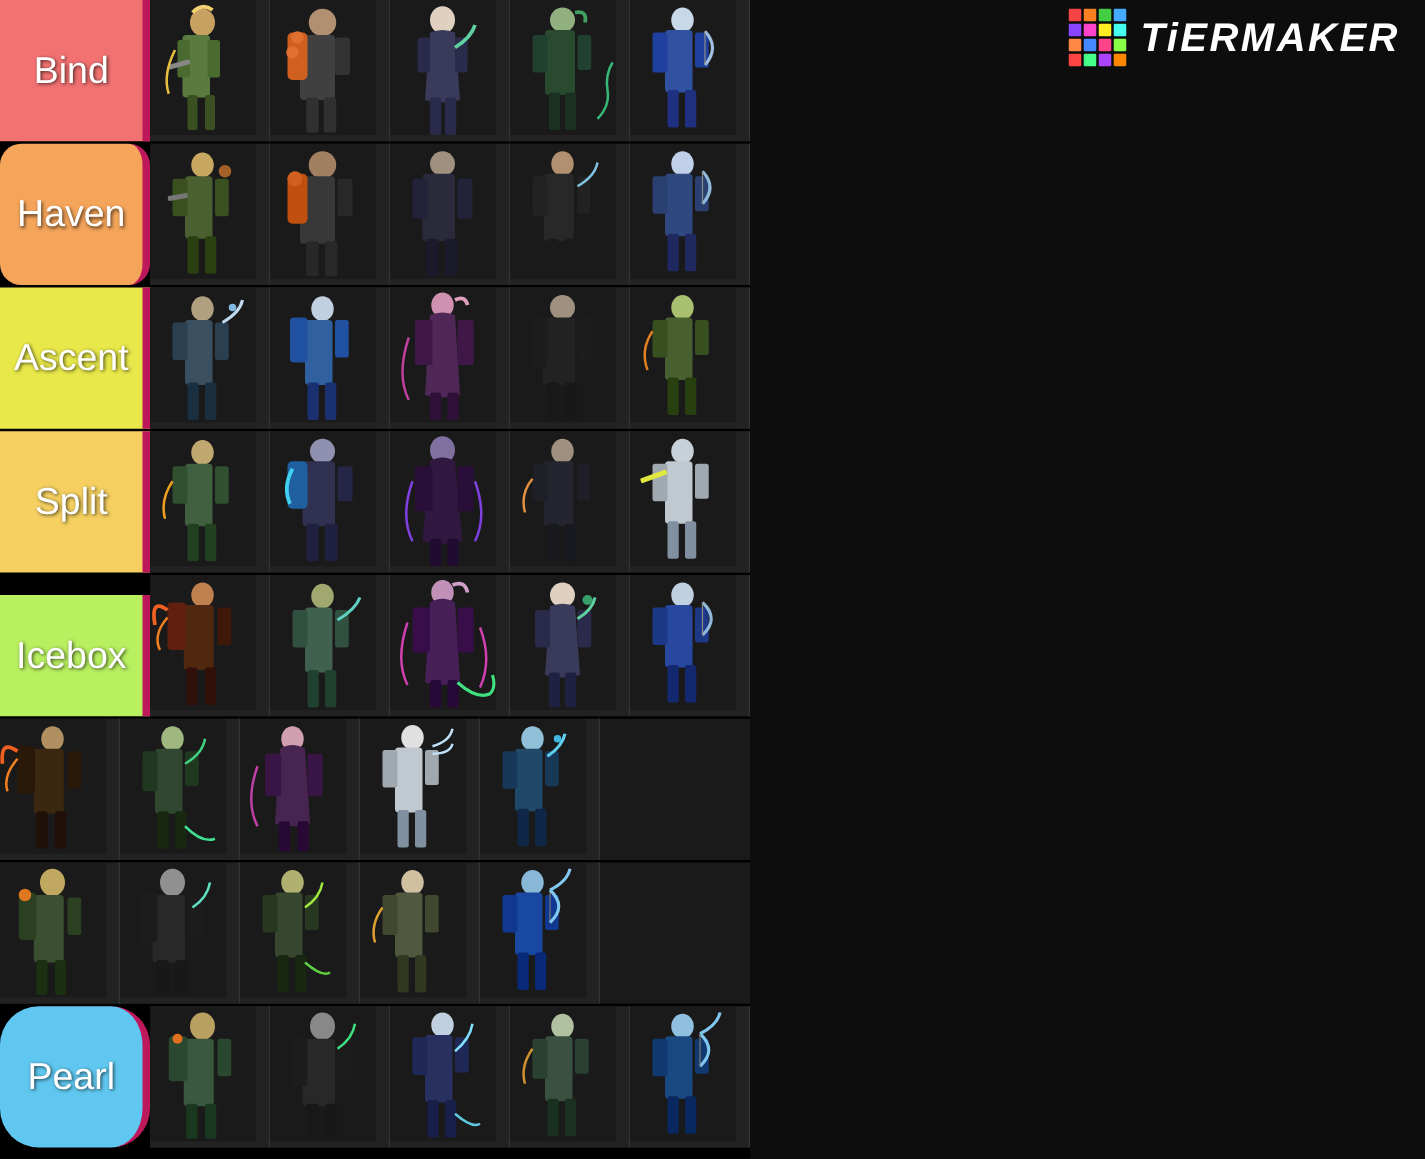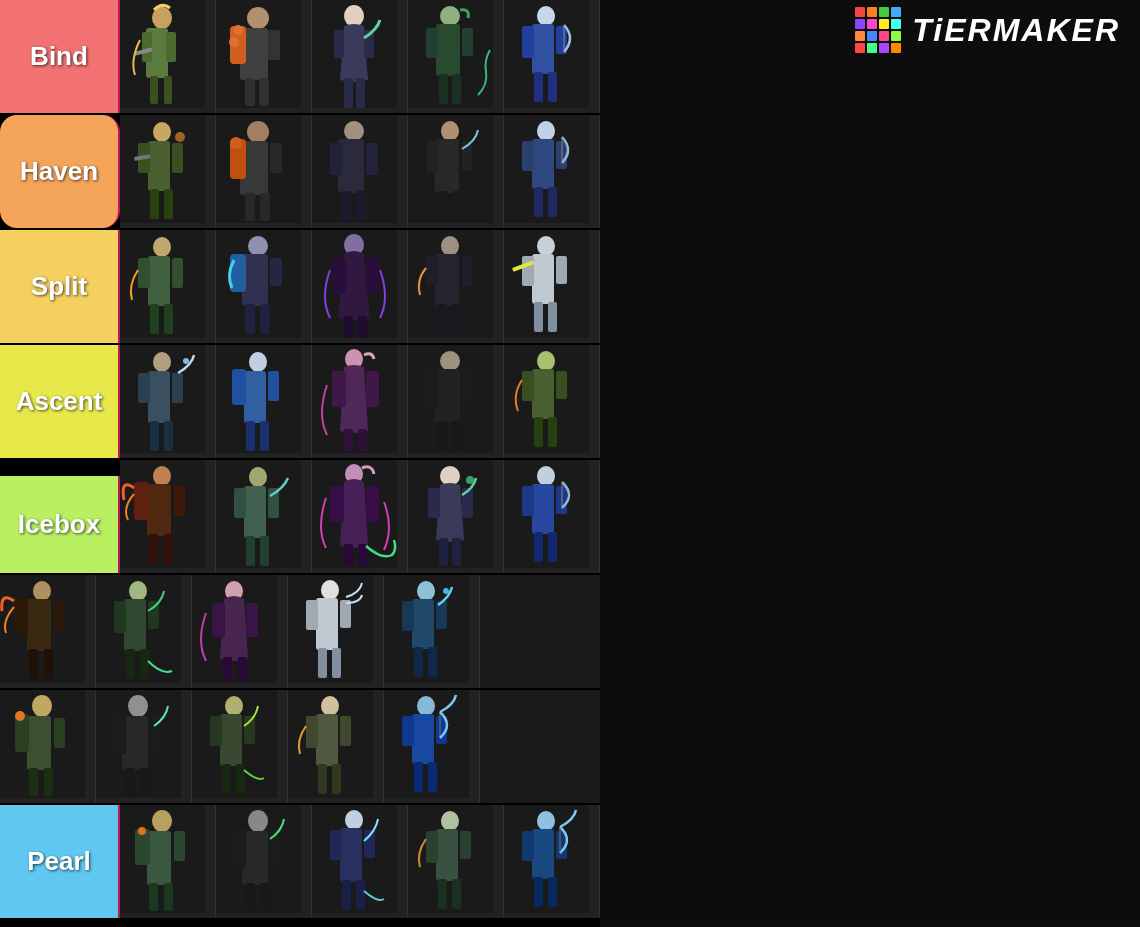--- a/index.html
+++ b/index.html
@@ -23,25 +23,25 @@
       border-bottom: 2px solid #000;
       height: 115px;
     }
 
     .tier-label {
       width: 120px;
       min-width: 120px;
       display: flex;
       align-items: center;
       justify-content: center;
-      font-size: 26px;
-      font-weight: bold;
+      font-size: 30px;
+      font-weight: normal;
       color: #fff;
       text-shadow: 1px 1px 3px rgba(0,0,0,0.7);
-      border-right: 2px solid #be185d;
+      border-right: 6px solid #be185d;
     }
 
     .tier-items {
       display: flex;
       flex-direction: row;
       flex: 1;
       background: #1a1a1a;
     }
 
     .tier-item {
@@ -95,21 +95,21 @@
     }
 
     
     .row-bind .tier-label { background: #f27272; }
     .row-haven .tier-label { background: #f5a55a; border-radius: 17px; }
     .row-split .tier-label { background: #f5d060; }
     .row-ascent .tier-label { background: #e8e84a; }
     .row-icebox .tier-label { background: #b8f060; margin-top: 16px; }
     .row-breeze .tier-label { background: #60e060; }
     .row-fracture .tier-label { background: #48d8c8; }
-    .row-pearl .tier-label { background: #60c8f0; }
+    .row-pearl .tier-label { background: #60c8f0; border-radius: 31px; }
   </style>
 </head>
 <body>
 
 <div class="main-container">
   <div class="left-panel">
     <div class="tier-list">
 
       <div class="tier-row row-bind">
         <div class="tier-label">Bind</div>
@@ -257,89 +257,20 @@
               <rect x="52" y="26" width="11" height="28" rx="2" fill="#2a4070"></rect>
               <rect x="30" y="72" width="9" height="30" rx="2" fill="#202860"></rect>
               <rect x="44" y="72" width="9" height="30" rx="2" fill="#202860"></rect>
               <path d="M58,22 Q70,35 58,48" stroke="#90b8d8" stroke-width="2.5" fill="none"></path>
               <line x1="58" y1="22" x2="58" y2="48" stroke="#888" stroke-width="1"></line>
             </svg>
           </div>
         </div>
       </div>
 
-      <div class="tier-row row-split">
-        <div class="tier-label">Split</div>
-        <div class="tier-items">
-          <div class="tier-item">
-            <svg viewBox="0 0 85 108" xmlns="http://www.w3.org/2000/svg">
-              <rect width="85" height="108" fill="#1a1a1a"></rect>
-              <ellipse cx="42" cy="17" rx="9" ry="10" fill="#c0a870"></ellipse>
-              <rect x="28" y="26" width="22" height="50" rx="3" fill="#406040"></rect>
-              <rect x="18" y="28" width="12" height="30" rx="2" fill="#305030"></rect>
-              <rect x="52" y="28" width="11" height="30" rx="2" fill="#305030"></rect>
-              <rect x="30" y="74" width="9" height="30" rx="2" fill="#204020"></rect>
-              <rect x="44" y="74" width="9" height="30" rx="2" fill="#204020"></rect>
-              <path d="M18,40 Q8,55 12,70" stroke="#f0a020" stroke-width="2" fill="none"></path>
-            </svg>
-          </div>
-          <div class="tier-item">
-            <svg viewBox="0 0 85 108" xmlns="http://www.w3.org/2000/svg">
-              <rect width="85" height="108" fill="#1a1a1a"></rect>
-              <ellipse cx="42" cy="16" rx="10" ry="10" fill="#9090b0"></ellipse>
-              <rect x="26" y="24" width="26" height="52" rx="3" fill="#303050"></rect>
-              <rect x="14" y="24" width="16" height="38" rx="4" fill="#2060a0"></rect>
-              <rect x="54" y="28" width="12" height="28" rx="2" fill="#252545"></rect>
-              <rect x="29" y="74" width="10" height="30" rx="2" fill="#202040"></rect>
-              <rect x="44" y="74" width="10" height="30" rx="2" fill="#202040"></rect>
-              <path d="M18,30 Q10,45 16,58" stroke="#40d0f0" stroke-width="3" fill="none"></path>
-            </svg>
-          </div>
-          <div class="tier-item">
-            <svg viewBox="0 0 85 108" xmlns="http://www.w3.org/2000/svg">
-              <rect width="85" height="108" fill="#1a1a1a"></rect>
-
-              <ellipse cx="42" cy="15" rx="10" ry="11" fill="#8070a0"></ellipse>
-              <path d="M32,24 Q42,18 52,24 L58,88 Q42,92 26,88 Z" fill="#301840"></path>
-              <rect x="20" y="28" width="14" height="36" rx="2" fill="#280e38"></rect>
-              <rect x="54" y="28" width="13" height="36" rx="2" fill="#280e38"></rect>
-
-              <path d="M18,40 Q8,68 18,88" stroke="#8040e0" stroke-width="2" fill="none"></path>
-              <path d="M68,40 Q78,68 68,88" stroke="#8040e0" stroke-width="2" fill="none"></path>
-              <rect x="32" y="86" width="9" height="22" rx="2" fill="#200c30"></rect>
-              <rect x="46" y="86" width="9" height="22" rx="2" fill="#200c30"></rect>
-            </svg>
-          </div>
-          <div class="tier-item">
-            <svg viewBox="0 0 85 108" xmlns="http://www.w3.org/2000/svg">
-              <rect width="85" height="108" fill="#1a1a1a"></rect>
-              <ellipse cx="42" cy="16" rx="9" ry="10" fill="#a09080"></ellipse>
-              <rect x="27" y="24" width="24" height="52" rx="3" fill="#252530"></rect>
-              <rect x="18" y="26" width="12" height="30" rx="2" fill="#1f1f28"></rect>
-              <rect x="54" y="26" width="10" height="30" rx="2" fill="#1f1f28"></rect>
-              <rect x="30" y="74" width="9" height="30" rx="2" fill="#18181f"></rect>
-              <rect x="44" y="74" width="9" height="30" rx="2" fill="#18181f"></rect>
-              <path d="M18,38 Q8,50 12,65" stroke="#e09040" stroke-width="2" fill="none"></path>
-            </svg>
-          </div>
-          <div class="tier-item">
-            <svg viewBox="0 0 85 108" xmlns="http://www.w3.org/2000/svg">
-              <rect width="85" height="108" fill="#1a1a1a"></rect>
-              <ellipse cx="42" cy="16" rx="9" ry="10" fill="#c8d0d8"></ellipse>
-              <rect x="28" y="24" width="22" height="50" rx="3" fill="#c0c8d0"></rect>
-              <rect x="18" y="26" width="12" height="30" rx="2" fill="#a0a8b0"></rect>
-              <rect x="52" y="26" width="11" height="28" rx="2" fill="#a0a8b0"></rect>
-              <rect x="30" y="72" width="9" height="30" rx="2" fill="#8090a0"></rect>
-              <rect x="44" y="72" width="9" height="30" rx="2" fill="#8090a0"></rect>
-              <rect x="8" y="38" width="22" height="4" rx="1" fill="#e0e840" transform="rotate(-20 8 38)"></rect>
-            </svg>
-          </div>
-        </div>
-      </div>
-
       <div class="tier-row row-ascent">
         <div class="tier-label">Ascent</div>
         <div class="tier-items">
           <div class="tier-item">
             <svg viewBox="0 0 85 108" xmlns="http://www.w3.org/2000/svg">
               <rect width="85" height="108" fill="#1a1a1a"></rect>
               <ellipse cx="42" cy="17" rx="9" ry="10" fill="#b0a080"></ellipse>
               <rect x="28" y="26" width="22" height="52" rx="3" fill="#3a5060"></rect>
               <rect x="18" y="28" width="12" height="30" rx="2" fill="#2a4050"></rect>
               <rect x="52" y="28" width="11" height="30" rx="2" fill="#2a4050"></rect>
@@ -387,20 +318,89 @@
           <div class="tier-item">
             <svg viewBox="0 0 85 108" xmlns="http://www.w3.org/2000/svg">
               <rect width="85" height="108" fill="#1a1a1a"></rect>
               <ellipse cx="42" cy="16" rx="9" ry="10" fill="#a8c070"></ellipse>
               <rect x="28" y="24" width="22" height="50" rx="3" fill="#486030"></rect>
               <rect x="18" y="26" width="12" height="30" rx="2" fill="#385020"></rect>
               <rect x="52" y="26" width="11" height="28" rx="2" fill="#385020"></rect>
               <rect x="30" y="72" width="9" height="30" rx="2" fill="#284010"></rect>
               <rect x="44" y="72" width="9" height="30" rx="2" fill="#284010"></rect>
               <path d="M18,35 Q8,50 14,66" stroke="#e08020" stroke-width="2" fill="none"></path>
+            </svg>
+          </div>
+        </div>
+      </div>
+
+      <div class="tier-row row-split">
+        <div class="tier-label">Split</div>
+        <div class="tier-items">
+          <div class="tier-item">
+            <svg viewBox="0 0 85 108" xmlns="http://www.w3.org/2000/svg">
+              <rect width="85" height="108" fill="#1a1a1a"></rect>
+              <ellipse cx="42" cy="17" rx="9" ry="10" fill="#c0a870"></ellipse>
+              <rect x="28" y="26" width="22" height="50" rx="3" fill="#406040"></rect>
+              <rect x="18" y="28" width="12" height="30" rx="2" fill="#305030"></rect>
+              <rect x="52" y="28" width="11" height="30" rx="2" fill="#305030"></rect>
+              <rect x="30" y="74" width="9" height="30" rx="2" fill="#204020"></rect>
+              <rect x="44" y="74" width="9" height="30" rx="2" fill="#204020"></rect>
+              <path d="M18,40 Q8,55 12,70" stroke="#f0a020" stroke-width="2" fill="none"></path>
+            </svg>
+          </div>
+          <div class="tier-item">
+            <svg viewBox="0 0 85 108" xmlns="http://www.w3.org/2000/svg">
+              <rect width="85" height="108" fill="#1a1a1a"></rect>
+              <ellipse cx="42" cy="16" rx="10" ry="10" fill="#9090b0"></ellipse>
+              <rect x="26" y="24" width="26" height="52" rx="3" fill="#303050"></rect>
+              <rect x="14" y="24" width="16" height="38" rx="4" fill="#2060a0"></rect>
+              <rect x="54" y="28" width="12" height="28" rx="2" fill="#252545"></rect>
+              <rect x="29" y="74" width="10" height="30" rx="2" fill="#202040"></rect>
+              <rect x="44" y="74" width="10" height="30" rx="2" fill="#202040"></rect>
+              <path d="M18,30 Q10,45 16,58" stroke="#40d0f0" stroke-width="3" fill="none"></path>
+            </svg>
+          </div>
+          <div class="tier-item">
+            <svg viewBox="0 0 85 108" xmlns="http://www.w3.org/2000/svg">
+              <rect width="85" height="108" fill="#1a1a1a"></rect>
+
+              <ellipse cx="42" cy="15" rx="10" ry="11" fill="#8070a0"></ellipse>
+              <path d="M32,24 Q42,18 52,24 L58,88 Q42,92 26,88 Z" fill="#301840"></path>
+              <rect x="20" y="28" width="14" height="36" rx="2" fill="#280e38"></rect>
+              <rect x="54" y="28" width="13" height="36" rx="2" fill="#280e38"></rect>
+
+              <path d="M18,40 Q8,68 18,88" stroke="#8040e0" stroke-width="2" fill="none"></path>
+              <path d="M68,40 Q78,68 68,88" stroke="#8040e0" stroke-width="2" fill="none"></path>
+              <rect x="32" y="86" width="9" height="22" rx="2" fill="#200c30"></rect>
+              <rect x="46" y="86" width="9" height="22" rx="2" fill="#200c30"></rect>
+            </svg>
+          </div>
+          <div class="tier-item">
+            <svg viewBox="0 0 85 108" xmlns="http://www.w3.org/2000/svg">
+              <rect width="85" height="108" fill="#1a1a1a"></rect>
+              <ellipse cx="42" cy="16" rx="9" ry="10" fill="#a09080"></ellipse>
+              <rect x="27" y="24" width="24" height="52" rx="3" fill="#252530"></rect>
+              <rect x="18" y="26" width="12" height="30" rx="2" fill="#1f1f28"></rect>
+              <rect x="54" y="26" width="10" height="30" rx="2" fill="#1f1f28"></rect>
+              <rect x="30" y="74" width="9" height="30" rx="2" fill="#18181f"></rect>
+              <rect x="44" y="74" width="9" height="30" rx="2" fill="#18181f"></rect>
+              <path d="M18,38 Q8,50 12,65" stroke="#e09040" stroke-width="2" fill="none"></path>
+            </svg>
+          </div>
+          <div class="tier-item">
+            <svg viewBox="0 0 85 108" xmlns="http://www.w3.org/2000/svg">
+              <rect width="85" height="108" fill="#1a1a1a"></rect>
+              <ellipse cx="42" cy="16" rx="9" ry="10" fill="#c8d0d8"></ellipse>
+              <rect x="28" y="24" width="22" height="50" rx="3" fill="#c0c8d0"></rect>
+              <rect x="18" y="26" width="12" height="30" rx="2" fill="#a0a8b0"></rect>
+              <rect x="52" y="26" width="11" height="28" rx="2" fill="#a0a8b0"></rect>
+              <rect x="30" y="72" width="9" height="30" rx="2" fill="#8090a0"></rect>
+              <rect x="44" y="72" width="9" height="30" rx="2" fill="#8090a0"></rect>
+              <rect x="8" y="38" width="22" height="4" rx="1" fill="#e0e840" transform="rotate(-20 8 38)"></rect>
             </svg>
           </div>
         </div>
       </div>
 
       <div class="tier-row row-icebox">
         <div class="tier-label">Icebox</div>
         <div class="tier-items">
           <div class="tier-item">
             <svg viewBox="0 0 85 108" xmlns="http://www.w3.org/2000/svg">

